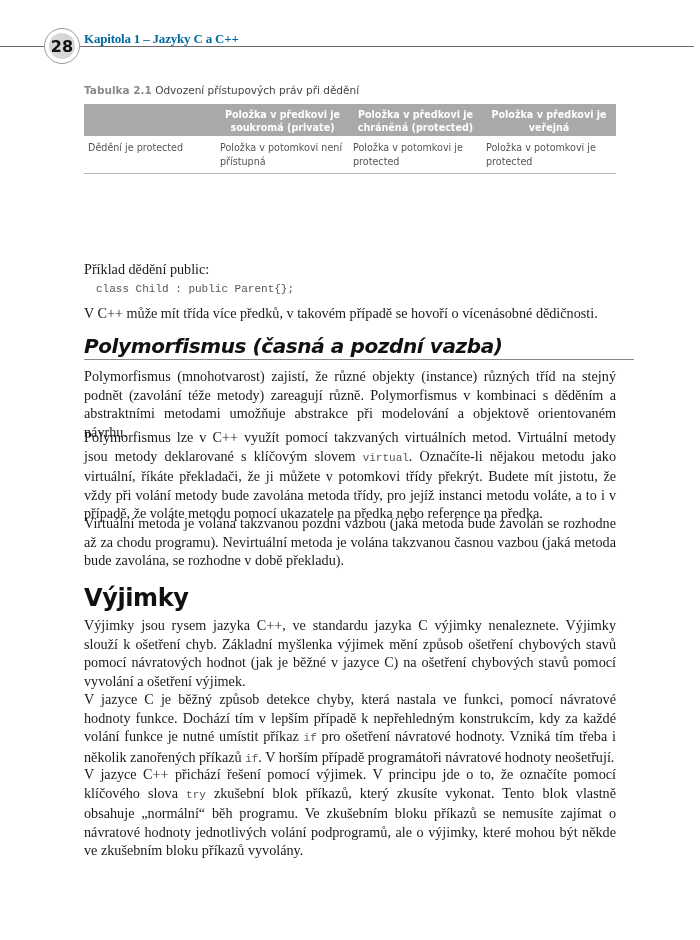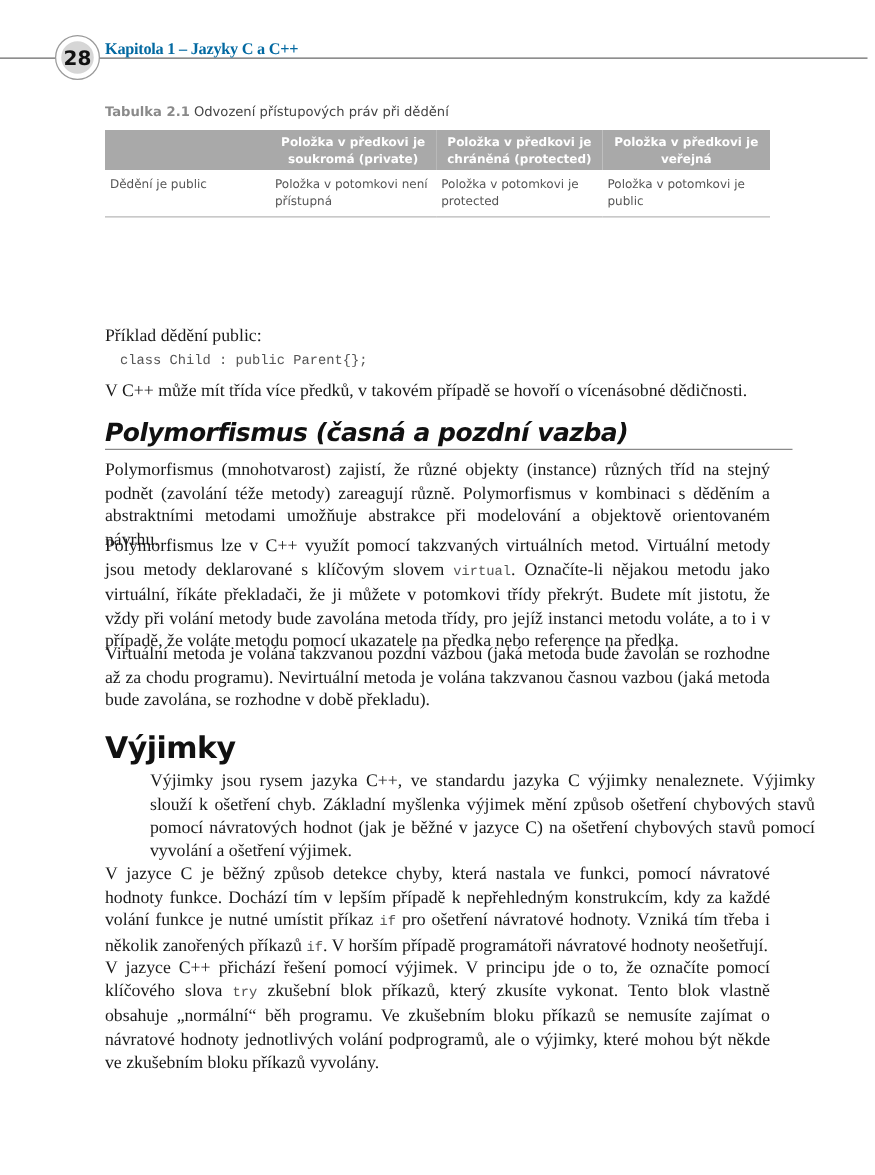--- a/index.html
+++ b/index.html
@@ -46,35 +46,35 @@
   <thead>
     <tr>
       <th></th>
       <th>Položka v předkovi je soukromá (private)</th>
       <th>Položka v předkovi je chráněná (protected)</th>
       <th>Položka v předkovi je veřejná</th>
     </tr>
   </thead>
   <tbody>
     <tr>
-      <td>Dědění je public</td>
+      <td>Dědění je protected</td>
       <td>Položka v potomkovi není přístupná</td>
       <td>Položka v potomkovi je protected</td>
-      <td>Položka v potomkovi je public</td>
+      <td>Položka v potomkovi je protected</td>
     </tr>
   </tbody>
 </table>
 
 <p class="p body" style="top:260px;">Příklad dědění public:</p>
 <div class="code-line mono">class Child : public Parent{};</div>
 <p class="p body" style="top:304px;">V C++ může mít třída více předků, v takovém případě se hovoří o vícenásobné dědičnosti.</p>
 
 <div class="h2-italic">Polymorfismus (časná a pozdní vazba)</div>
 
 <p class="p body" style="top:367px;">Polymorfismus (mnohotvarost) zajistí, že různé objekty (instance) různých tříd na stejný podnět (zavolání téže metody) zareagují různě. Polymorfismus v kombinaci s děděním a abstraktními metodami umožňuje abstrakce při modelování a objektově orientovaném návrhu.</p>
 <p class="p body" style="top:428px;"><span>Polymorfismus lze v C++ využít pomocí takzvaných virtuálních metod. Virtuální metody jsou metody deklarované s klíčovým slovem </span><span class="mono">virtual</span><span>. Označíte-li nějakou metodu jako virtuální, říkáte překladači, že ji můžete v potomkovi třídy překrýt. Budete mít jistotu, že vždy při volání metody bude zavolána metoda třídy, pro jejíž instanci metodu voláte, a to i v případě, že voláte metodu pomocí ukazatele na předka nebo reference na předka.</span></p>
 <p class="p body" style="top:514px;">Virtuální metoda je volána takzvanou pozdní vazbou (jaká metoda bude zavolán se rozhodne až za chodu programu). Nevirtuální metoda je volána takzvanou časnou vazbou (jaká metoda bude zavolána, se rozhodne v době překladu).</p>
 
 <div class="h2-bold">Výjimky</div>
 
-<p class="p body" style="top:616px;margin-left:36px;">Výjimky jsou rysem jazyka C++, ve standardu jazyka C výjimky nenaleznete. Výjimky slouží k ošetření chyb. Základní myšlenka výjimek mění způsob ošetření chybových stavů pomocí návratových hodnot (jak je běžné v jazyce C) na ošetření chybových stavů pomocí vyvolání a ošetření výjimek.</p>
+<p class="p body" style="top:616px;">Výjimky jsou rysem jazyka C++, ve standardu jazyka C výjimky nenaleznete. Výjimky slouží k ošetření chyb. Základní myšlenka výjimek mění způsob ošetření chybových stavů pomocí návratových hodnot (jak je běžné v jazyce C) na ošetření chybových stavů pomocí vyvolání a ošetření výjimek.</p>
 <p class="p body" style="top:690px;"><span>V jazyce C je běžný způsob detekce chyby, která nastala ve funkci, pomocí návratové hodnoty funkce. Dochází tím v lepším případě k nepřehledným konstrukcím, kdy za každé volání funkce je nutné umístit příkaz </span><span class="mono">if</span><span> pro ošetření návratové hodnoty. Vzniká tím třeba i několik zanořených příkazů </span><span class="mono">if</span><span>. V horším případě programátoři návratové hodnoty neošetřují.</span></p>
 <p class="p body" style="top:765px;"><span>V jazyce C++ přichází řešení pomocí výjimek. V principu jde o to, že označíte pomocí klíčového slova </span><span class="mono">try</span><span> zkušební blok příkazů, který zkusíte vykonat. Tento blok vlastně obsahuje „normální“ běh programu. Ve zkušebním bloku příkazů se nemusíte zajímat o návratové hodnoty jednotlivých volání podprogramů, ale o výjimky, které mohou být někde ve zkušebním bloku příkazů vyvolány.</span></p>
 
 </body></html>

